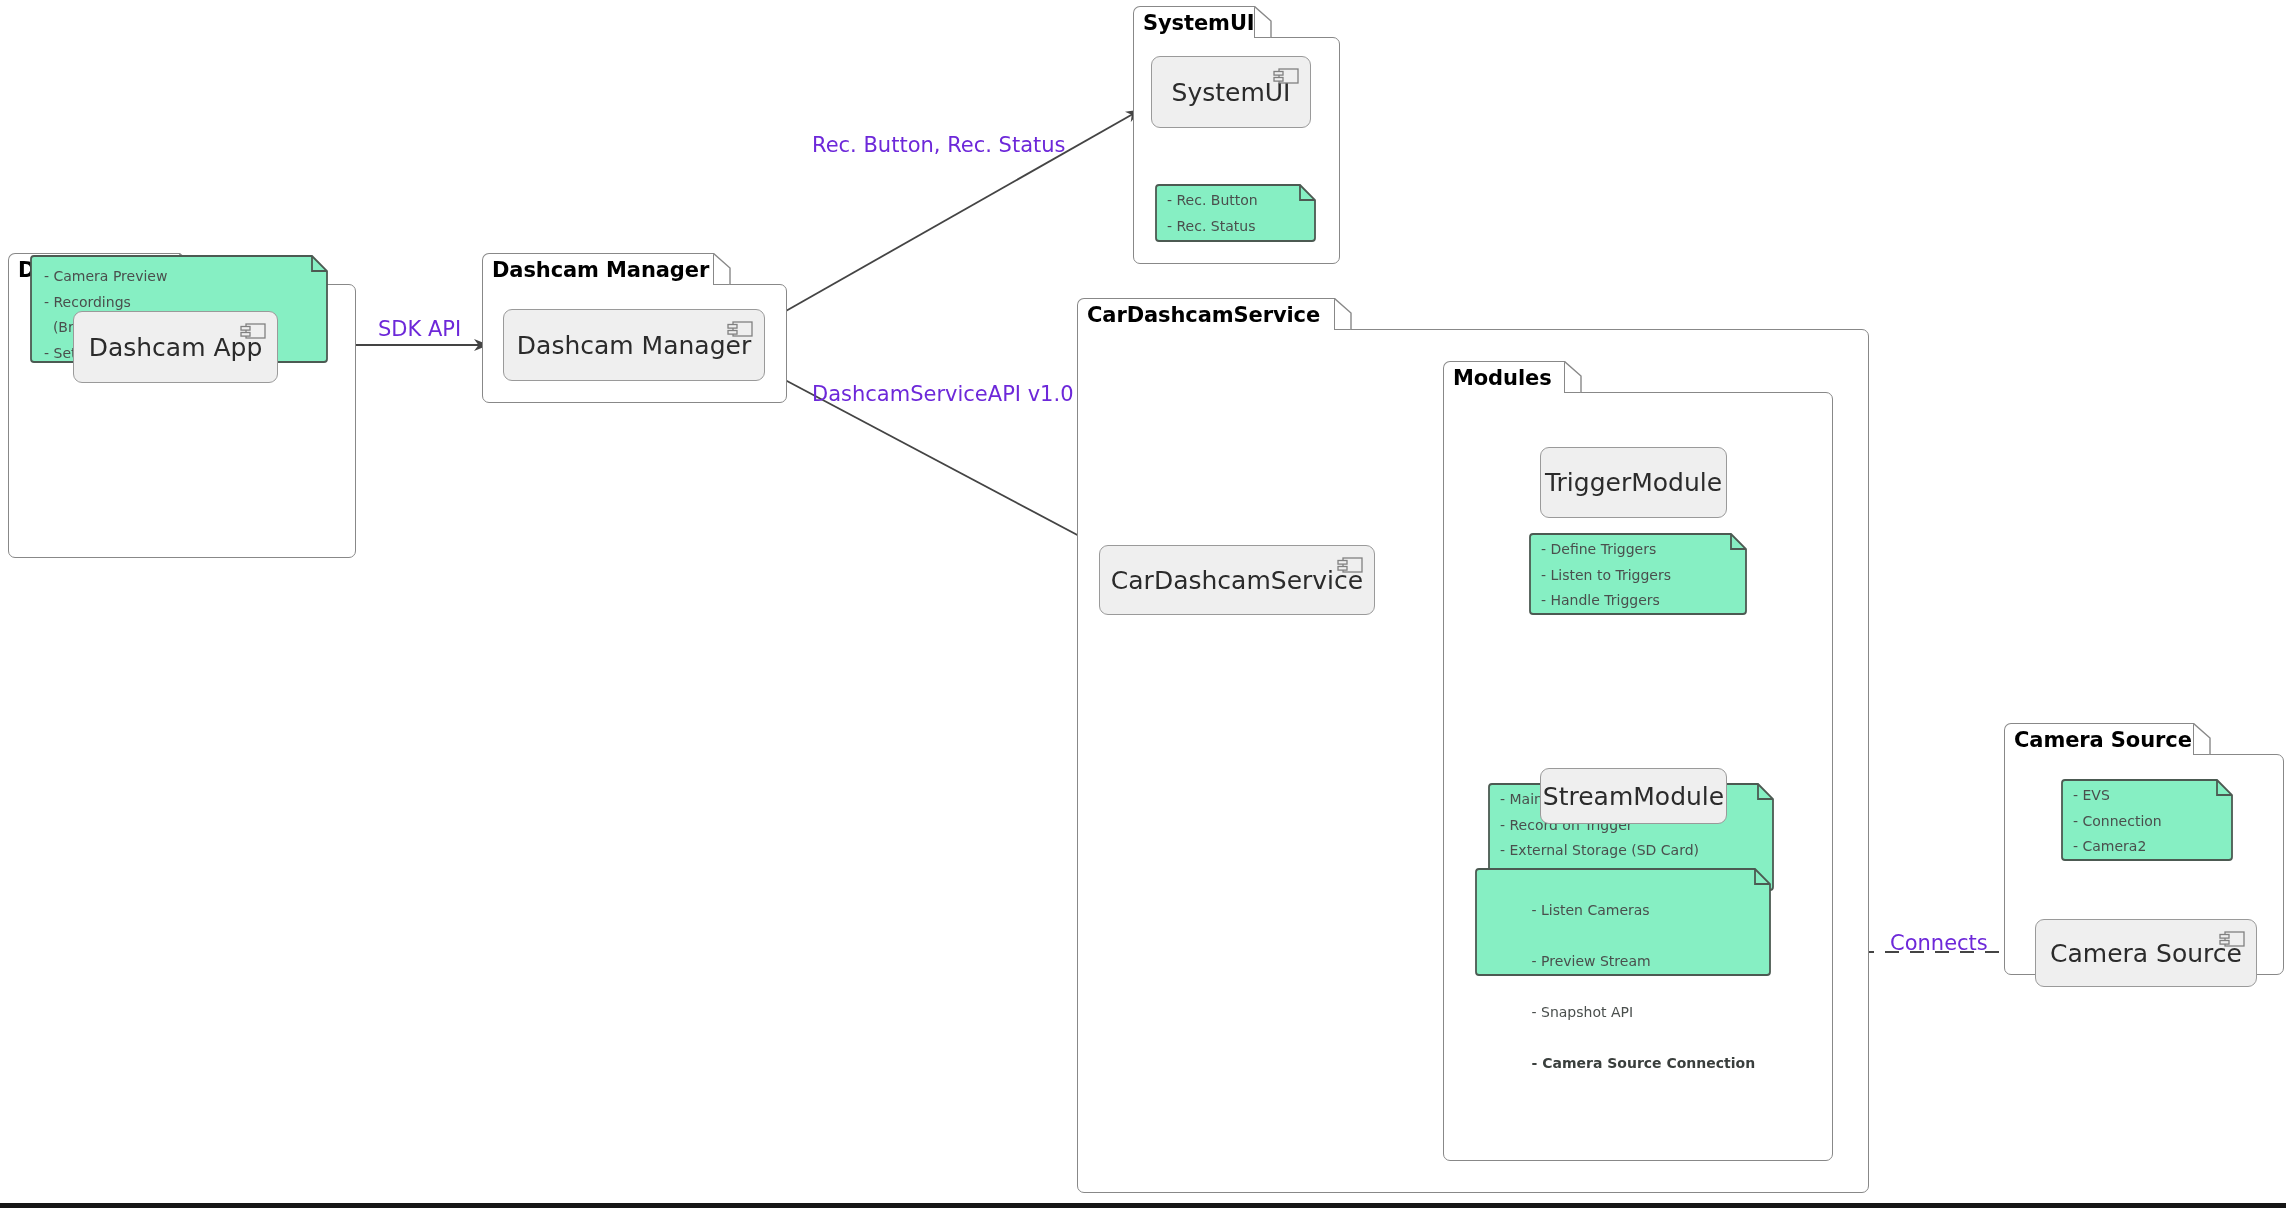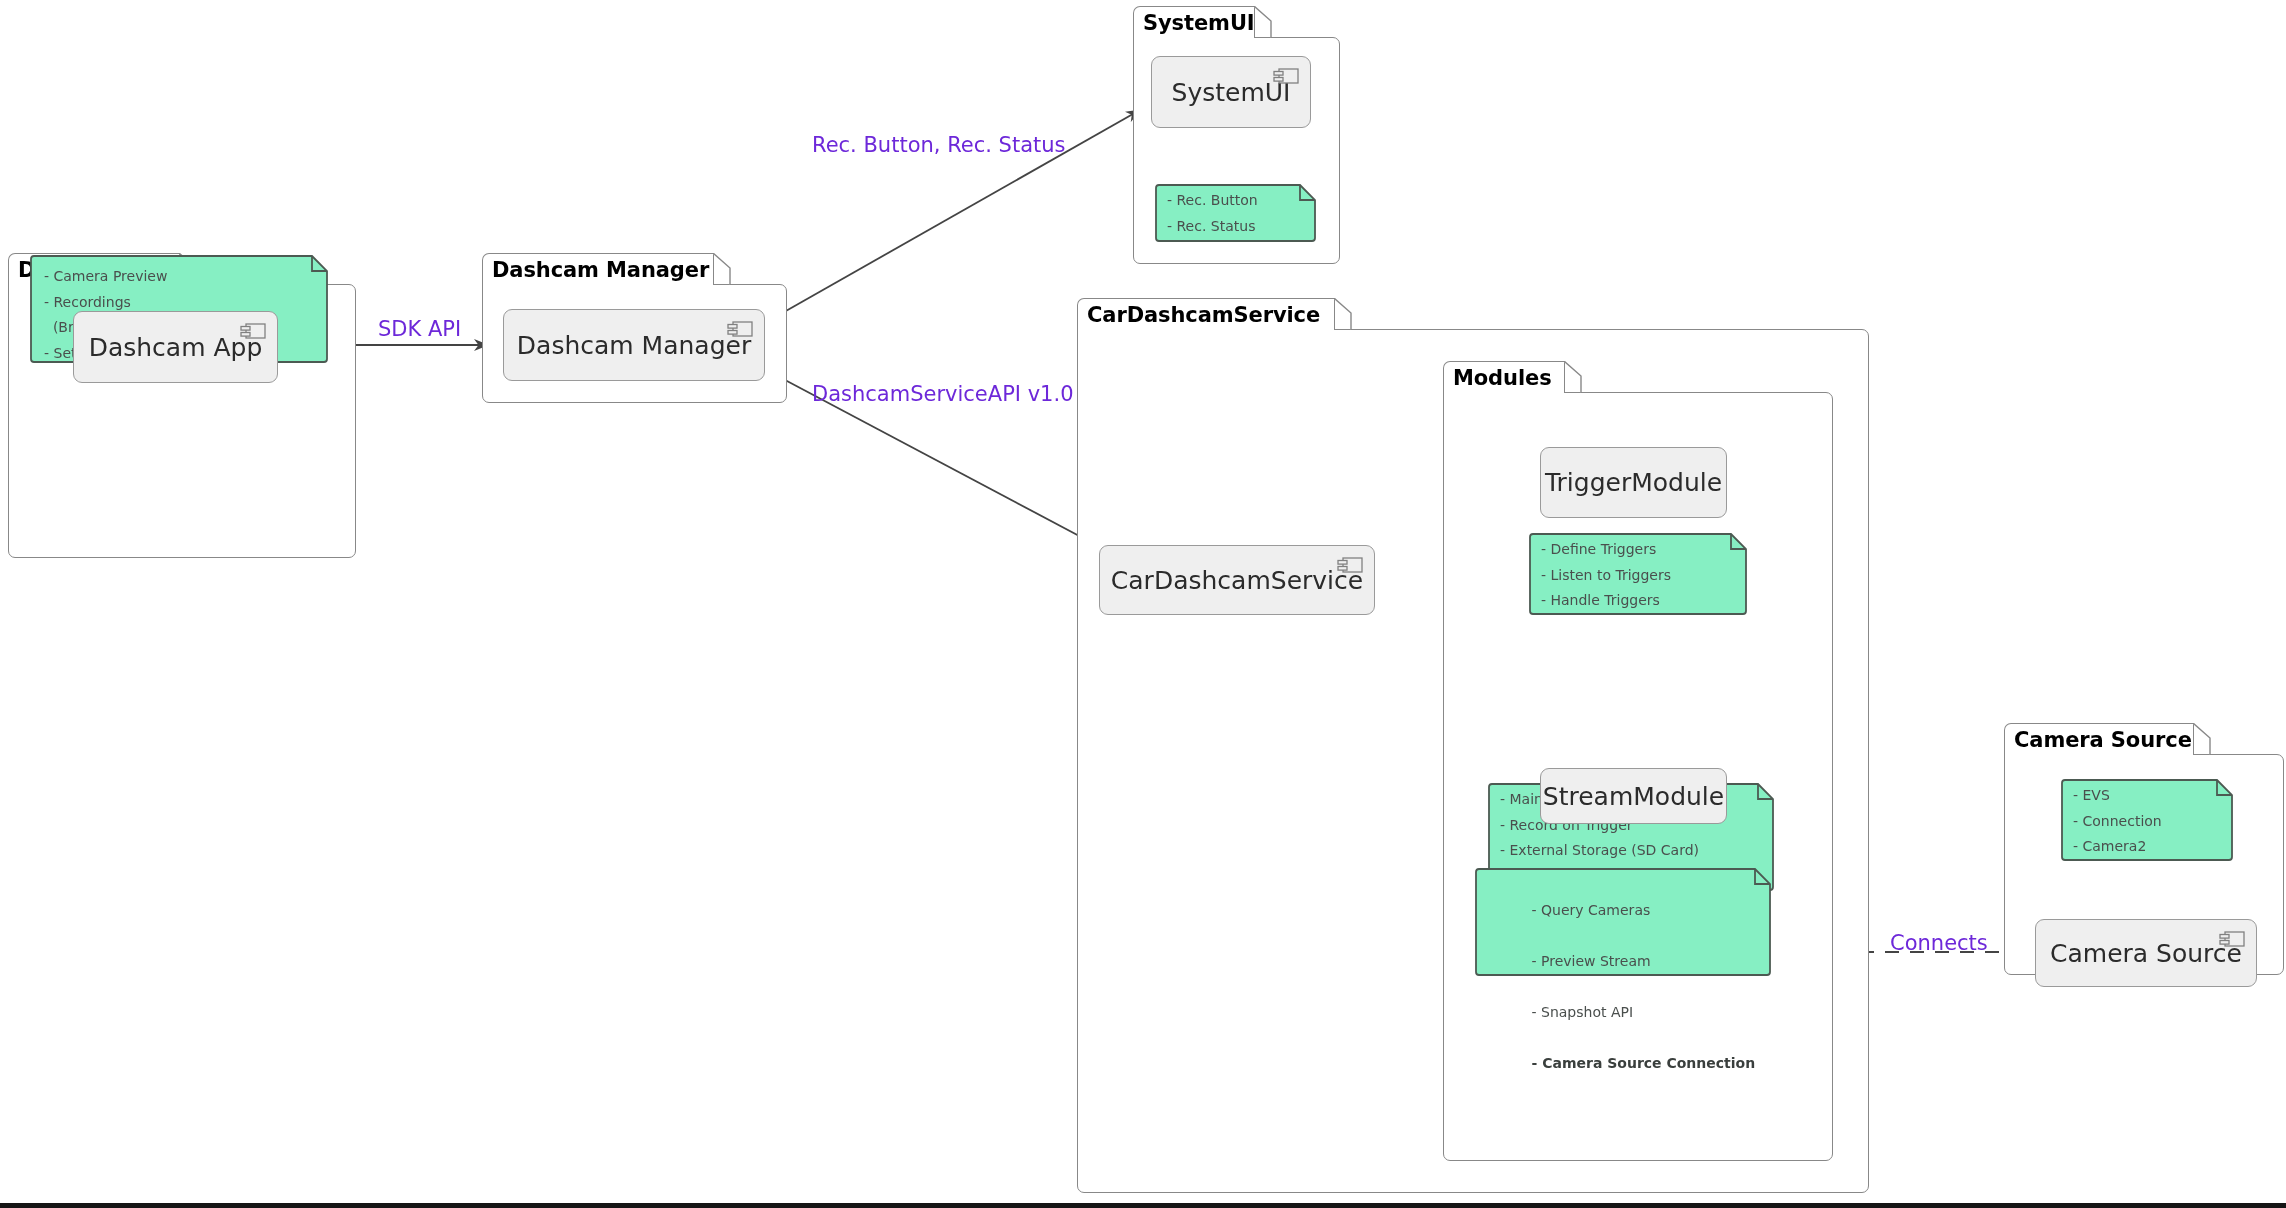--- a/index.html
+++ b/index.html
@@ -333,21 +333,21 @@
 
       <div class="comp" style="left:97px; top:407px; width:187px; height:56px;">
         <span class="comp-label">StreamModule</span>
       </div>
       <div class="note" style="left:30px; top:505px; width:300px; height:112px;">
         <svg class="note-svg" viewBox="0 0 300 112" preserveAspectRatio="none">
           <path d="M3,6 Q3,3 6,3 L282,3 L297,18 L297,106 Q297,109 294,109 L6,109 Q3,109 3,106 z" fill="#86EFC3" stroke="#4c5a52" stroke-width="1.8"></path>
           <path d="M282,3 L282,18 L297,18" fill="none" stroke="#4c5a52" stroke-width="1.8"></path>
         </svg>
         <div class="note-text" style="padding:6px 14px;">
-          <span>- Query Cameras</span><br>
+          <span>- Listen Cameras</span><br>
           <span>- Preview Stream</span><br>
           <span>- Snapshot API</span><br>
           <b>- Camera Source Connection</b>
         </div>
       </div>
     </div>
   </div>
 
   <div class="pkg" style="left:2004px; top:723px; width:280px; height:252px;">
     <div class="pkg-tab" style="width:190px;">

